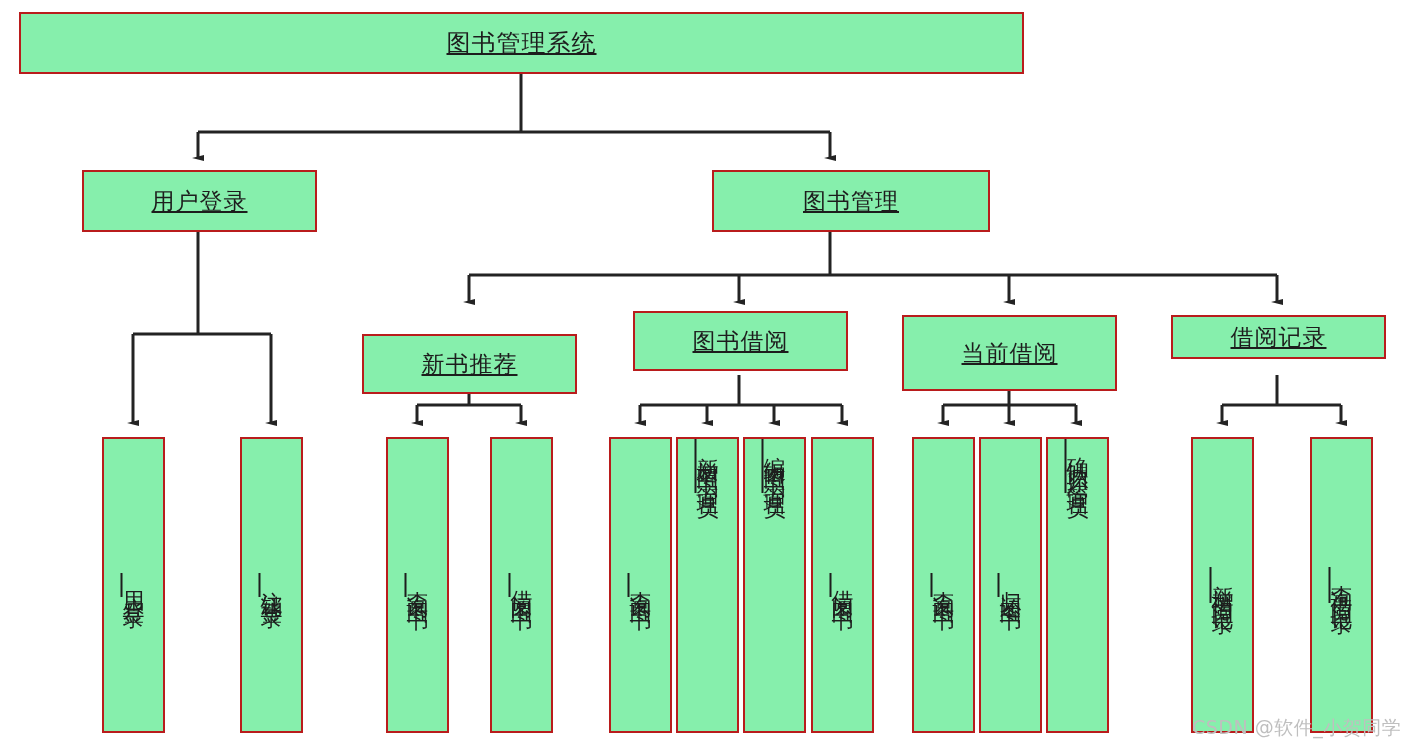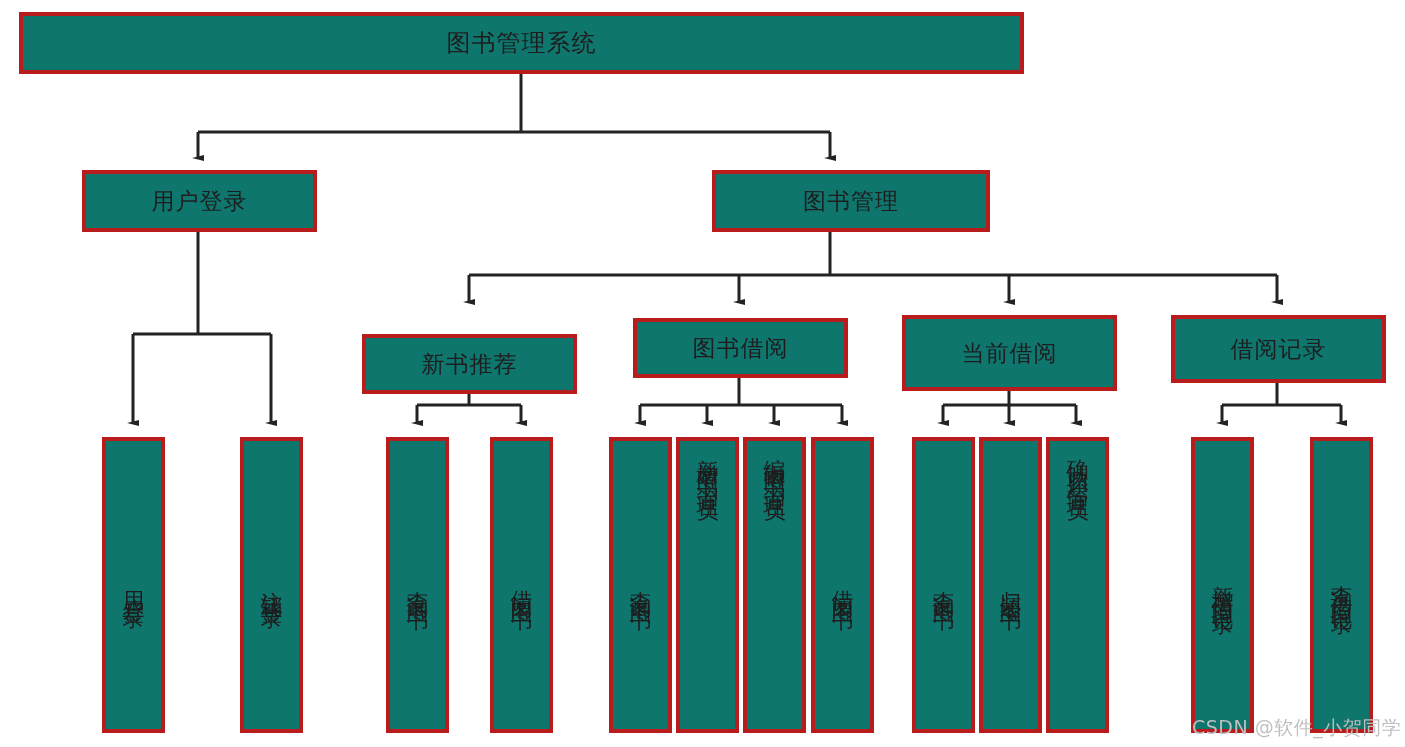--- a/index.html
+++ b/index.html
@@ -21,26 +21,27 @@
   #diagram-svg {
     position: absolute;
     left: 0;
     top: 0;
     width: 1405px;
     height: 747px;
   }
   .node {
     position: absolute;
     box-sizing: border-box;
-    border: 4px solid #b91c1c;
-    background: #0f766e;
+    border: 2px solid #b91c1c;
+    background: #86efac;
     display: flex;
     align-items: center;
     justify-content: center;
     color: #1d1d1d;
+    text-decoration: underline;
   }
   .node-label {
     display: block;
     text-align: center;
     line-height: 1.0;
     white-space: nowrap;
   }
   
   .node.horiz .node-label {
     writing-mode: horizontal-tb;
@@ -138,27 +139,27 @@
   <div class="node horiz" style="left:82px; top:170px; width:235px; height:62px;">
     <span class="node-label">用户登录</span>
   </div>
   <div class="node horiz" style="left:712px; top:170px; width:278px; height:62px;">
     <span class="node-label">图书管理</span>
   </div>
 
   <div class="node horiz" style="left:362px; top:334px; width:215px; height:60px;">
     <span class="node-label">新书推荐</span>
   </div>
-  <div class="node horiz" style="left:633px; top:318px; width:215px; height:60px;">
+  <div class="node horiz" style="left:633px; top:311px; width:215px; height:60px;">
     <span class="node-label">图书借阅</span>
   </div>
   <div class="node horiz" style="left:902px; top:315px; width:215px; height:76px;">
     <span class="node-label">当前借阅</span>
   </div>
-  <div class="node horiz" style="left:1171px; top:315px; width:215px; height:68px;">
+  <div class="node horiz" style="left:1171px; top:315px; width:215px; height:44px;">
     <span class="node-label">借阅记录</span>
   </div>
 
   <div class="node vert vert-mid" style="left:102px; top:437px; width:63px; height:296px;">
     <span class="node-label">用户登录</span>
   </div>
   <div class="node vert vert-mid" style="left:240px; top:437px; width:63px; height:296px;">
     <span class="node-label">注销登录</span>
   </div>
 

